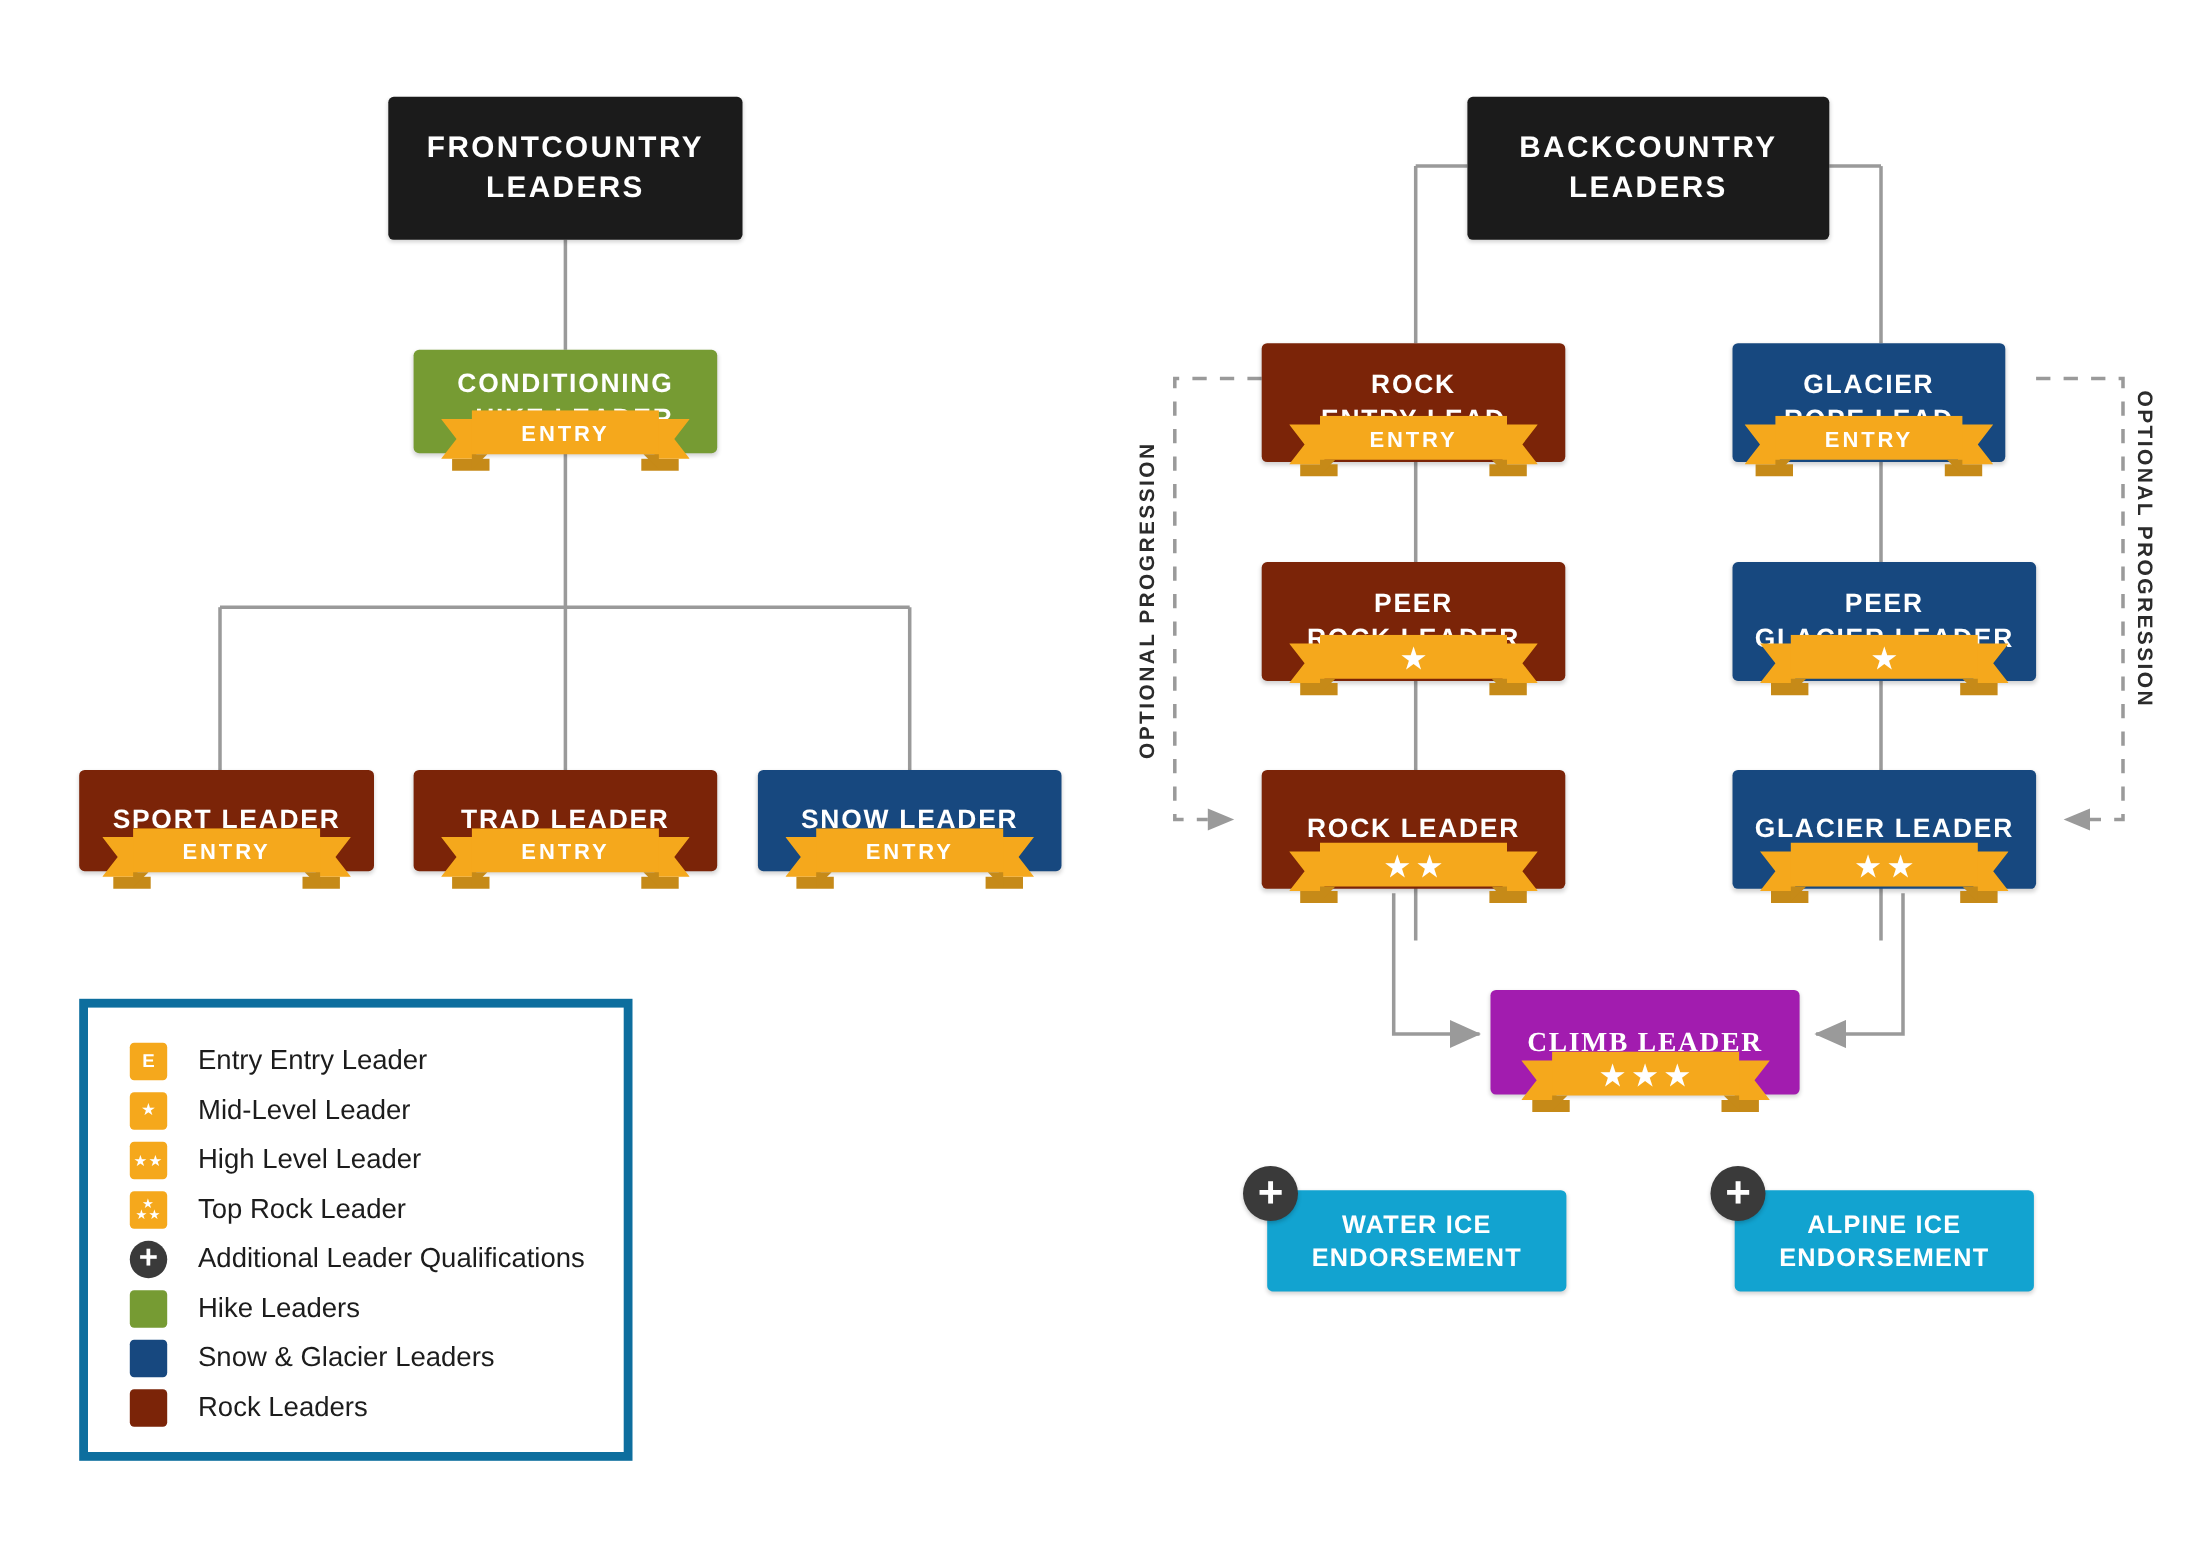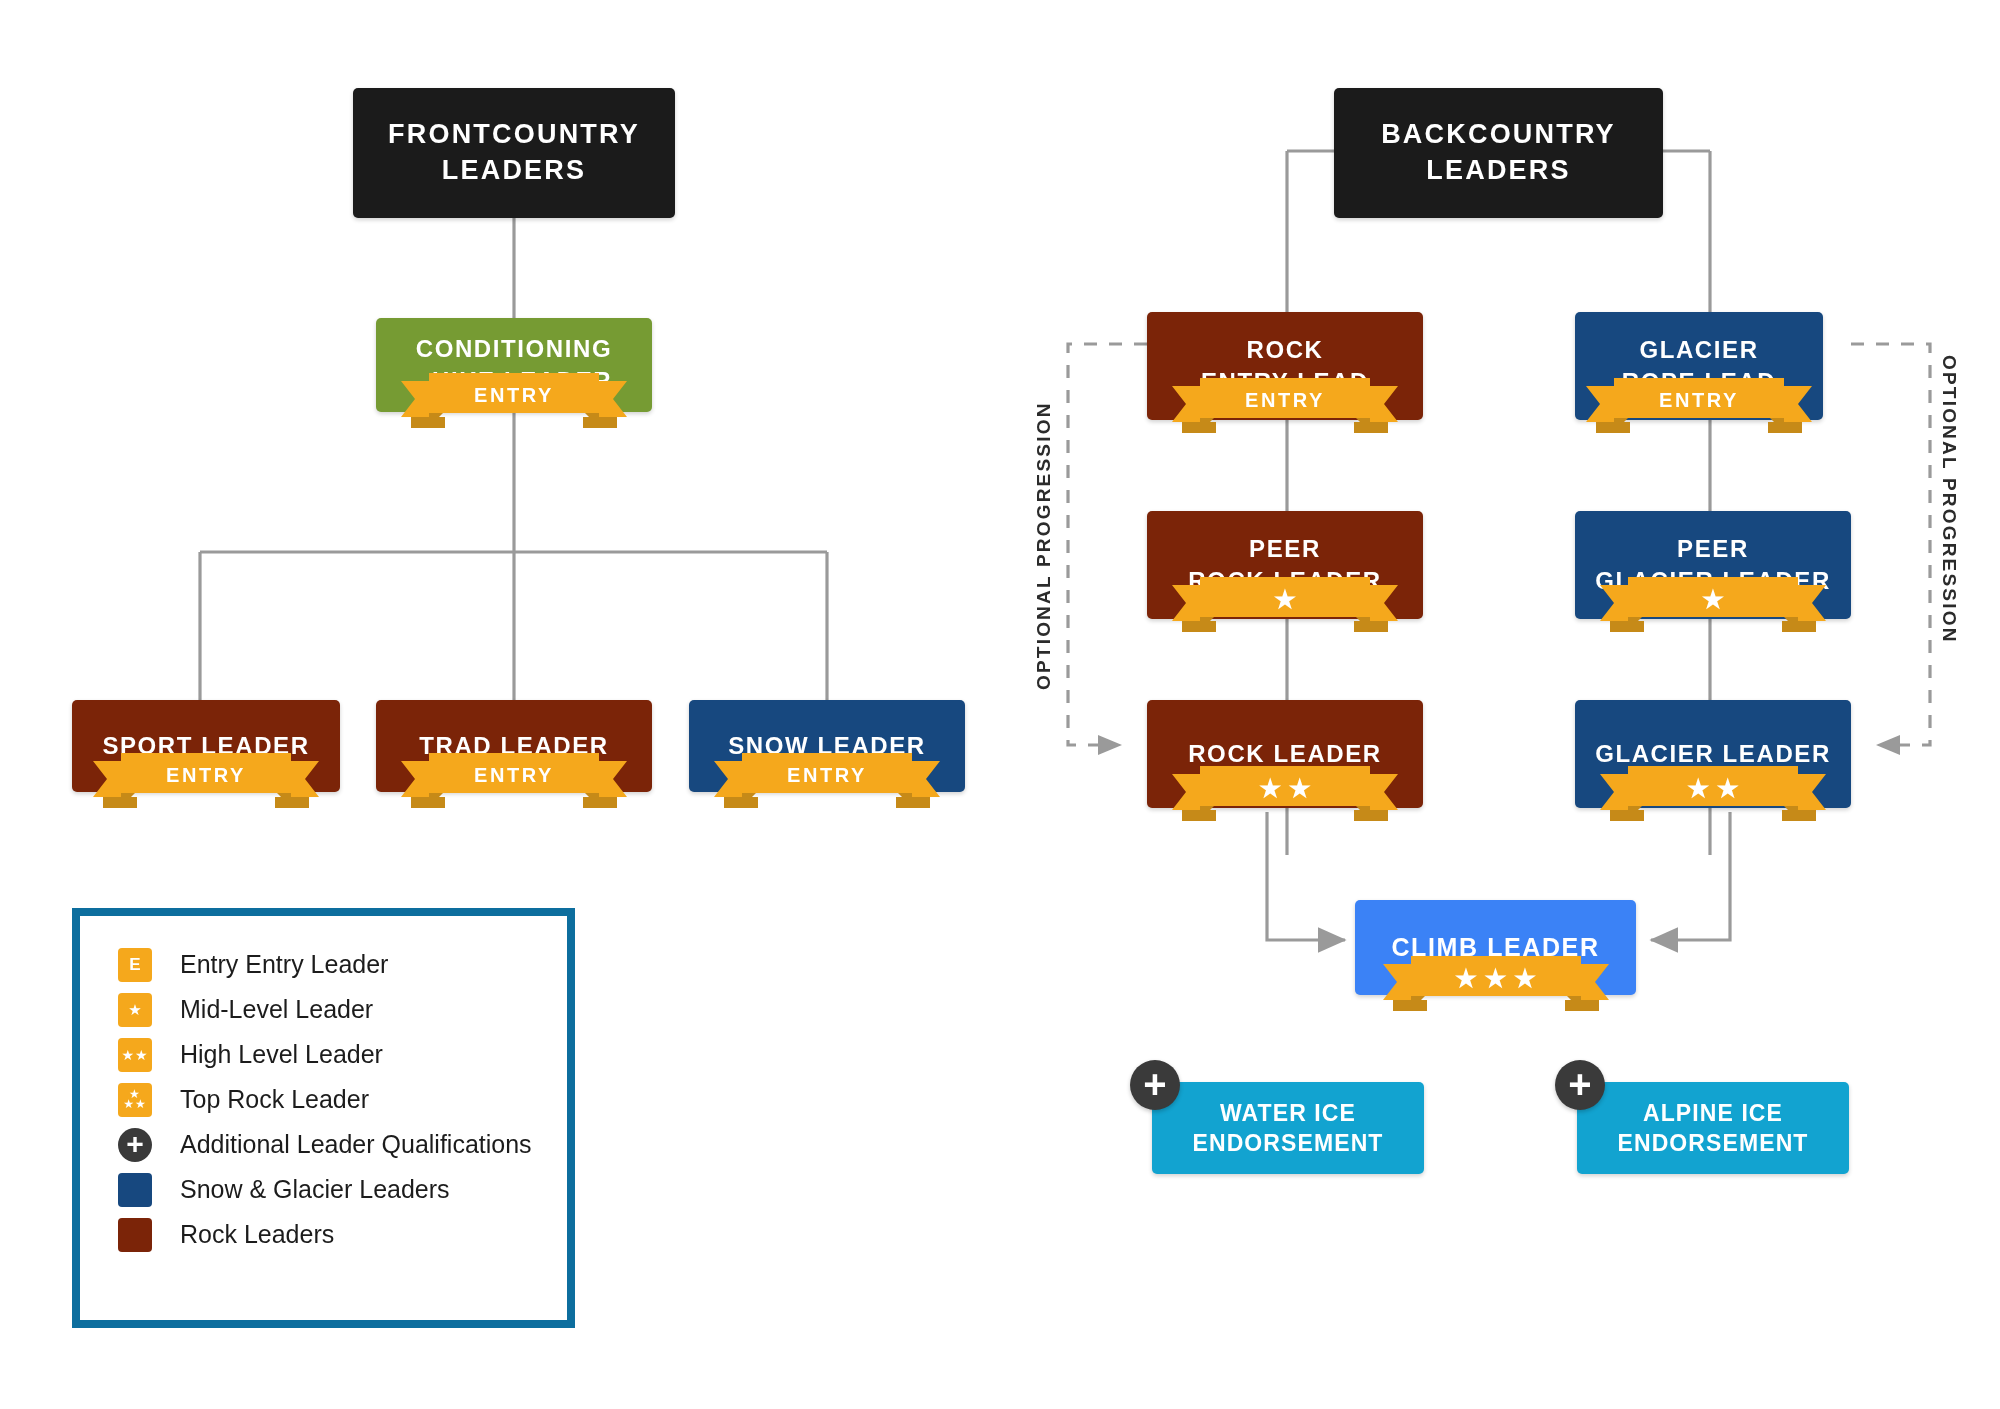--- a/index.html
+++ b/index.html
@@ -33,21 +33,21 @@
     letter-spacing: 1.6px;
     line-height: 1.32;
     box-shadow: 0 2px 4px rgba(0,0,0,.18);
   }
   .node .label { padding: 0 10px; white-space: pre-line; }
 
   .node.header  { background: #1b1b1b; font-size: 27px; letter-spacing: 2.2px; }
   .node.hike    { background: #769b33; font-size: 24px; text-align: right; }
   .node.rock    { background: #7b2408; font-size: 24px; }
   .node.snow    { background: #17487f; font-size: 24px; }
-  .node.climb   { background: #3b82f6; font-size: 25px; }
+  .node.climb   { background: #a21caf; font-size: 25px; font-family: Liberation Serif, serif; }
   .node.endorse { background: #12a3d0; font-size: 23px; letter-spacing: 1.1px; }
 
   
   .ribbon {
     position: absolute;
     left: 50%;
     transform: translateX(-50%);
     width: 226px;
     height: 58px;
     z-index: 6;
@@ -432,20 +432,24 @@
           </span>
       </div>
       <div class="legend-label">Top Rock Leader</div>
     </div>
 
     <div class="legend-row">
       <div class="legend-swatch plus">+</div>
       <div class="legend-label">Additional Leader Qualifications</div>
     </div>
 
+    <div class="legend-row">
+      <div class="legend-swatch hike"></div>
+      <div class="legend-label">Hike Leaders</div>
+    </div>
 
     <div class="legend-row">
       <div class="legend-swatch snow"></div>
       <div class="legend-label">Snow &amp; Glacier Leaders</div>
     </div>
 
     <div class="legend-row">
       <div class="legend-swatch rock"></div>
       <div class="legend-label">Rock Leaders</div>
     </div>

